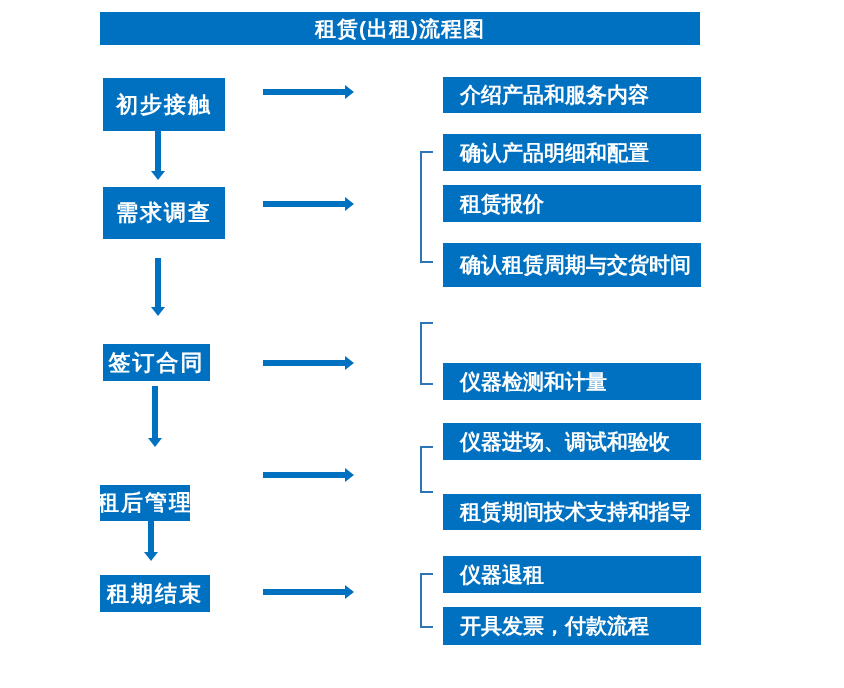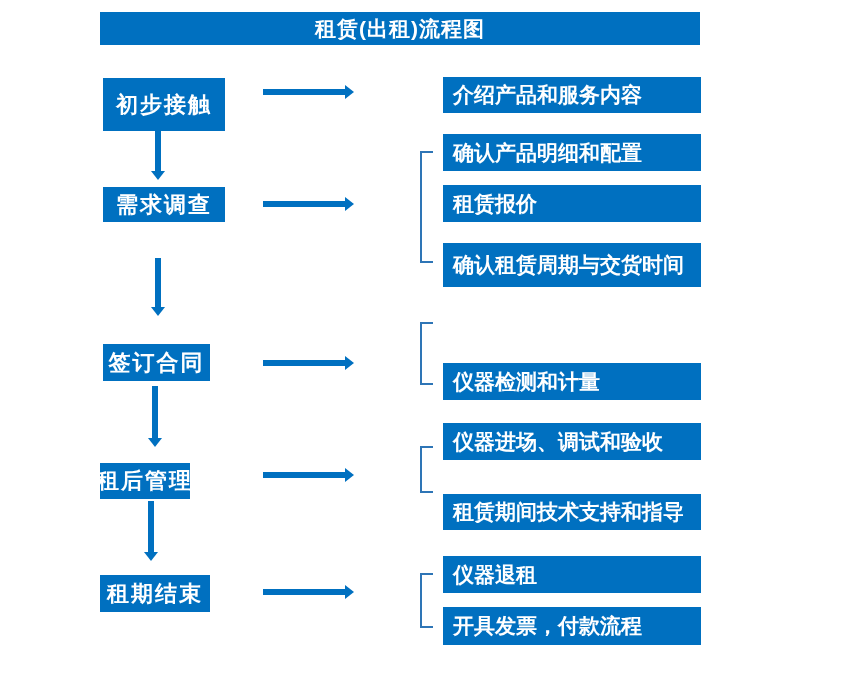--- a/index.html
+++ b/index.html
@@ -13,21 +13,21 @@
     position:relative;width:844px;height:688px;background:var(--page);
     font-family:"Liberation Sans",sans-serif;overflow:hidden;
   }
   .bluebox{
     position:absolute;background:var(--primary);color:var(--boxtext);
     font-weight:bold;display:flex;align-items:center;box-sizing:border-box;
     white-space:nowrap;
   }
   .titlebar{justify-content:center;font-size:21px;letter-spacing:1px;}
   .leftbox{justify-content:center;font-size:22px;letter-spacing:2px;}
-  .rightbox{justify-content:flex-start;font-size:21px;padding-left:10px;left:443px;width:258px;}
+  .rightbox{justify-content:flex-start;font-size:21px;padding-left:17px;left:443px;width:258px;}
   .bracket{
     position:absolute;left:420px;width:13px;box-sizing:border-box;
     border-left:2px solid var(--bracket);
     border-top:2px solid var(--bracket);
     border-bottom:2px solid var(--bracket);
   }
   .harrow{position:absolute;height:14px;left:263px;width:91px;}
   .harrow .shaft{position:absolute;left:0;right:8px;top:4px;height:6px;background:var(--primary);}
   .harrow .head{
     position:absolute;right:0;top:0;width:0;height:0;
@@ -43,23 +43,23 @@
   }
 </style>
 </head>
 <body>
 
 <div class="canvas">
 
   <div class="bluebox titlebar" style="left:100px;top:12px;width:600px;height:33px">租赁(出租)流程图</div>
 
   <div class="bluebox leftbox" style="left:103px;top:78px;width:122px;height:53px">初步接触</div>
-  <div class="bluebox leftbox" style="left:103px;top:187px;width:122px;height:35px">需求调查</div>
+  <div class="bluebox leftbox" style="left:103px;top:187px;width:122px;height:52px">需求调查</div>
   <div class="bluebox leftbox" style="left:103px;top:344px;width:107px;height:37px">签订合同</div>
-  <div class="bluebox leftbox" style="left:100px;top:463px;width:90px;height:36px">租后管理</div>
+  <div class="bluebox leftbox" style="left:100px;top:485px;width:90px;height:36px">租后管理</div>
   <div class="bluebox leftbox" style="left:100px;top:575px;width:110px;height:37px">租期结束</div>
 
   <div class="varrow" style="left:151px;top:120px;height:60px">
     <div class="shaft"></div>
     <div class="head"></div>
   </div>
   <div class="varrow" style="left:151px;top:258px;height:58px">
     <div class="shaft"></div>
     <div class="head"></div>
   </div>

